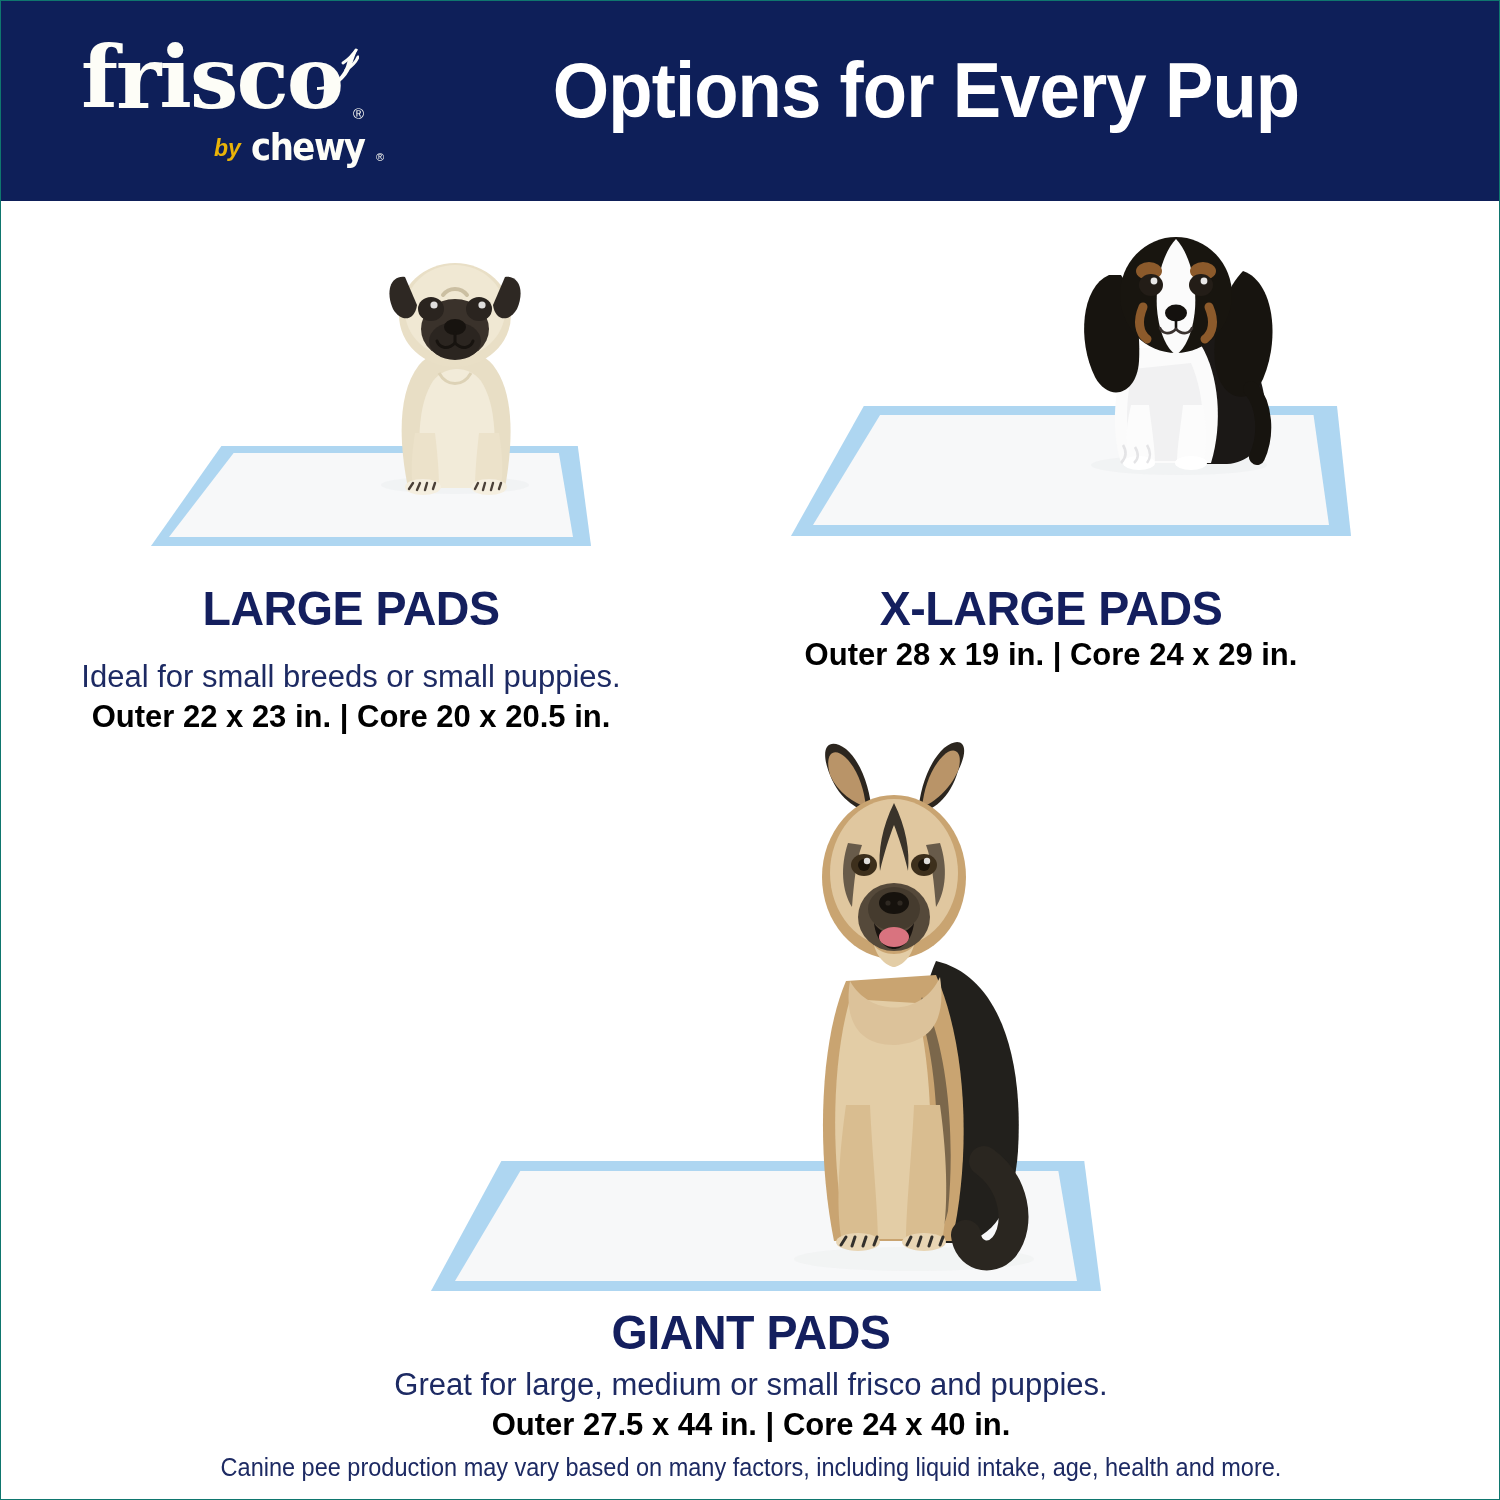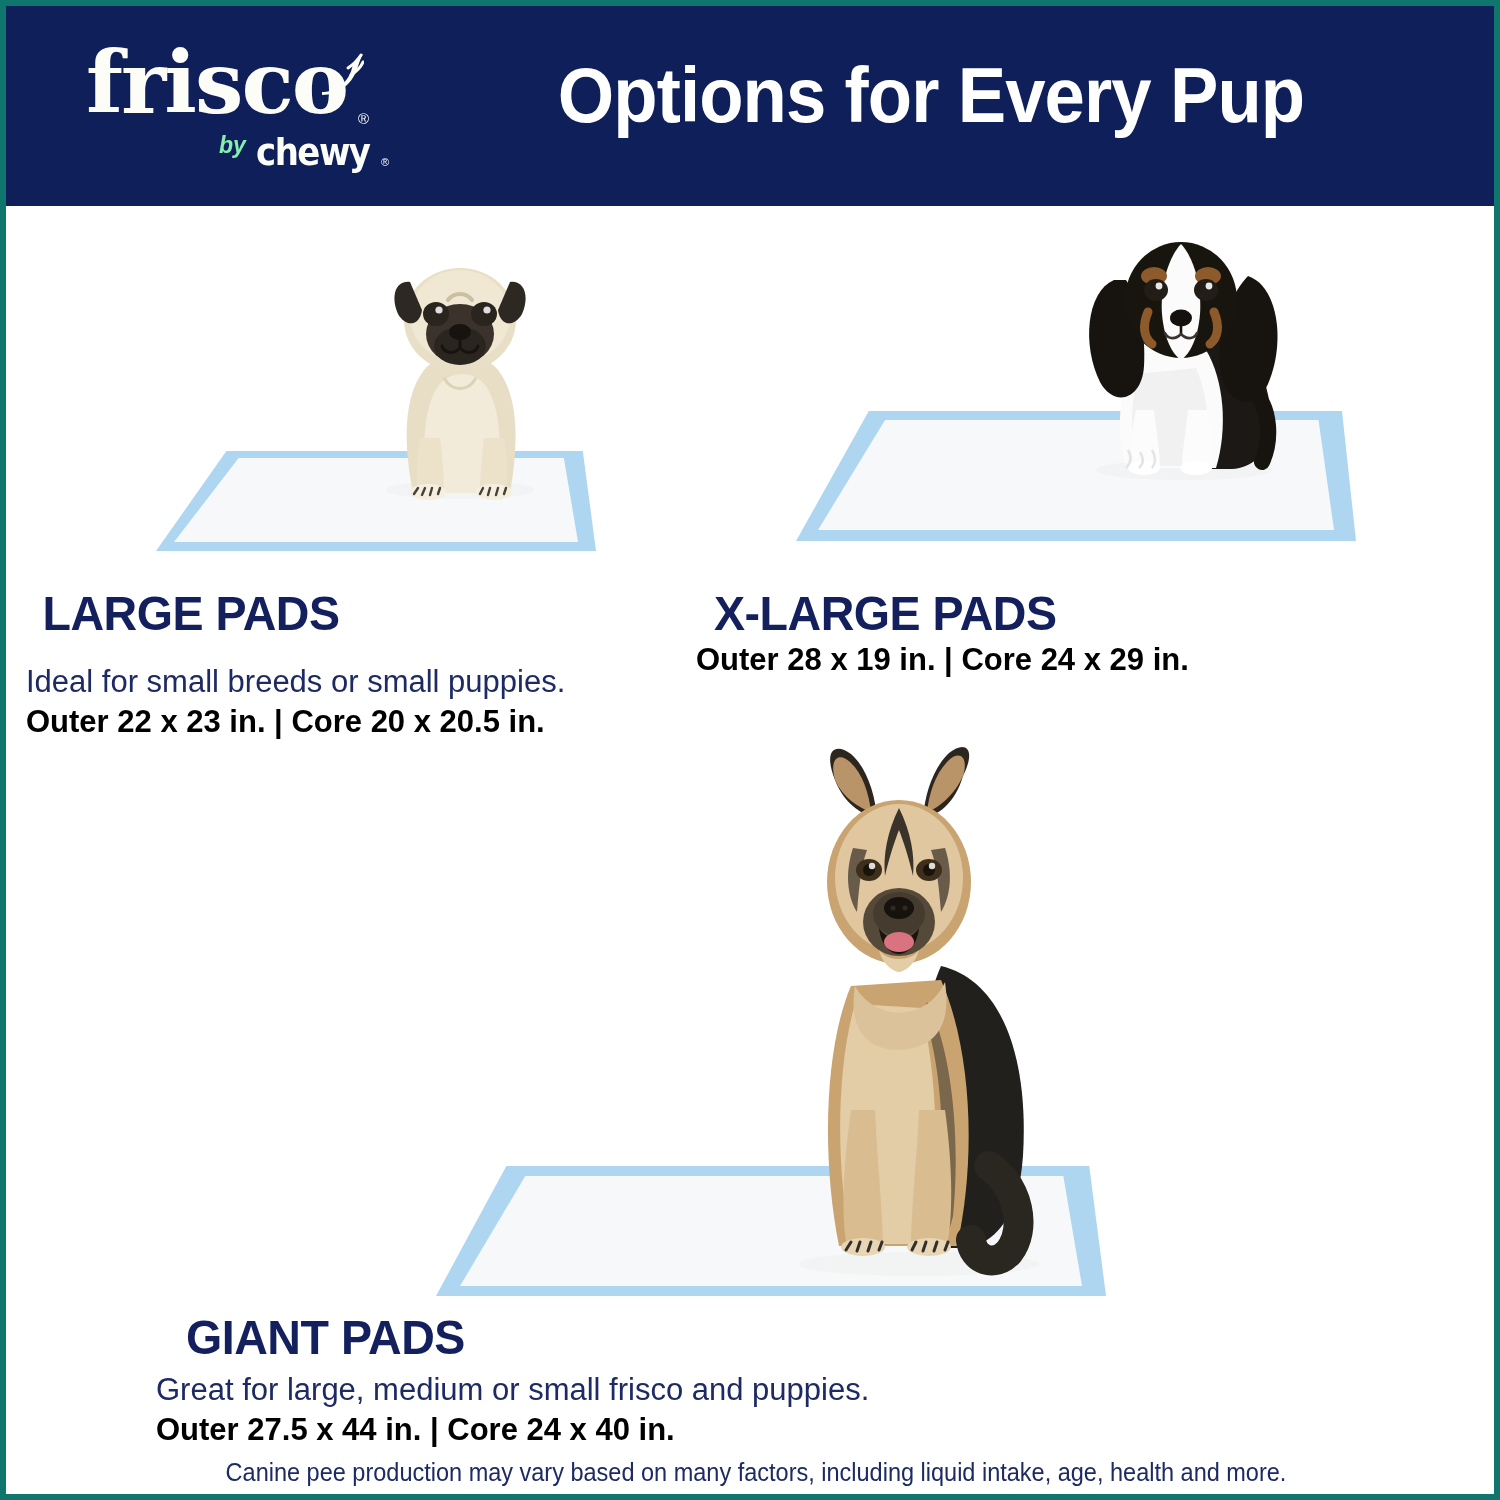--- a/index.html
+++ b/index.html
@@ -7,21 +7,21 @@
   body{
     background:#ffffff;
     font-family:"Liberation Sans", sans-serif;
     overflow:hidden;
     position:relative;
   }
   .page{
     position:relative;
     width:1500px; height:1500px;
     background:#ffffff;
-    border:6px solid #0f766e;
+    border:1px solid #0f766e;
     overflow:hidden;
   }
 
   
   .header{
     position:absolute; top:0; left:0;
     width:1500px; height:200px;
     background:#0e1f59;
     overflow:hidden;
   }
@@ -63,22 +63,22 @@
   }
   .logo-reg{
     position:absolute;
     left:272px; top:66px;
     color:#fdfdf7;
     font-size:15px;
     font-family:"Liberation Sans", sans-serif;
   }
   .logo-by{
     position:absolute;
-    left:133px; top:88px;
-    color:#86efac;
+    left:133px; top:96px;
+    color:#eab308;
     font-size:23px;
     font-weight:bold;
     font-style:italic;
     font-family:"Liberation Sans", sans-serif;
   }
   .logo-chewy{
     position:absolute;
     left:170px; top:86px;
     color:#fdfdf7;
     font-size:34px;
@@ -104,21 +104,21 @@
   .pad{
     position:absolute;
     background:#aed6f1;
     box-shadow:0 6px 14px rgba(120,140,165,0.20);
   }
   .pad-core{
     position:absolute;
     background:#f7f8f9;
   }
 
-  .caption{ position:absolute; text-align:left; }
+  .caption{ position:absolute; text-align:center; }
   .caption .title{
     color:#141f5e;
     font-weight:bold;
     font-family:"Liberation Sans", sans-serif;
     letter-spacing:-0.5px;
     transform:scaleX(0.95);
     white-space:nowrap;
   }
   .caption .desc{
     color:#1d2a63;

